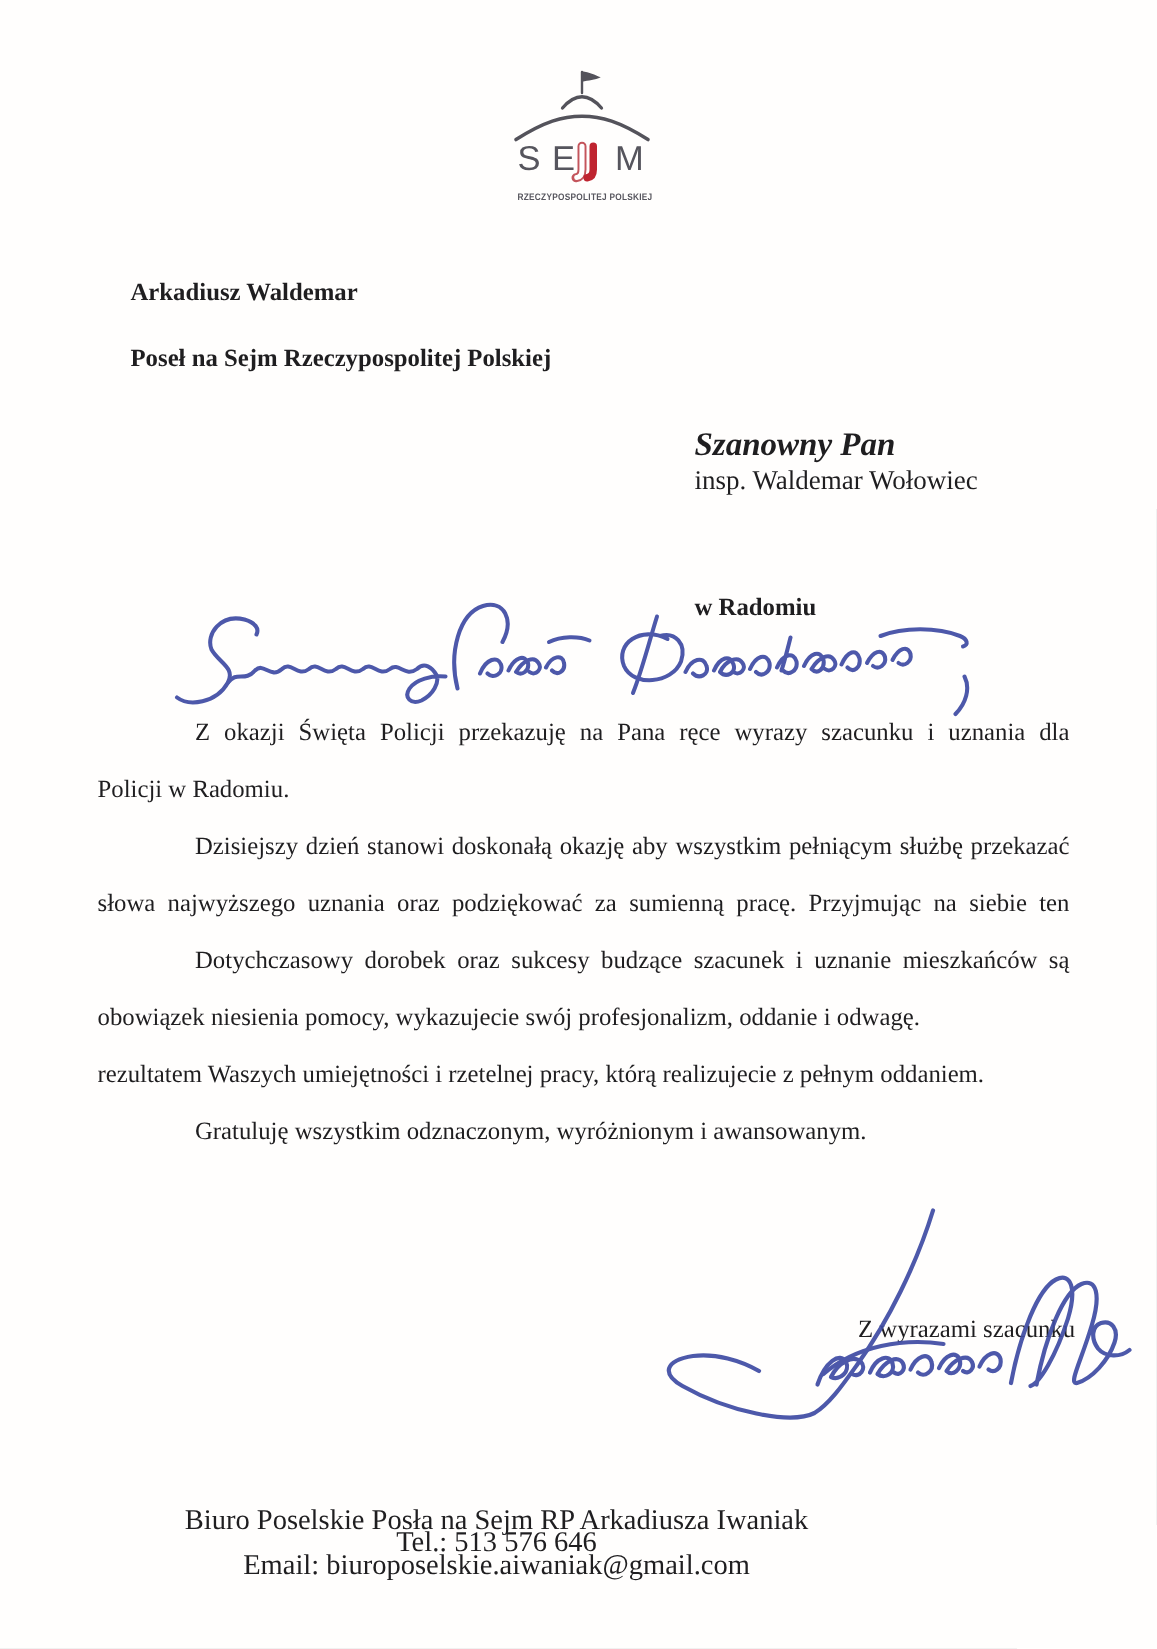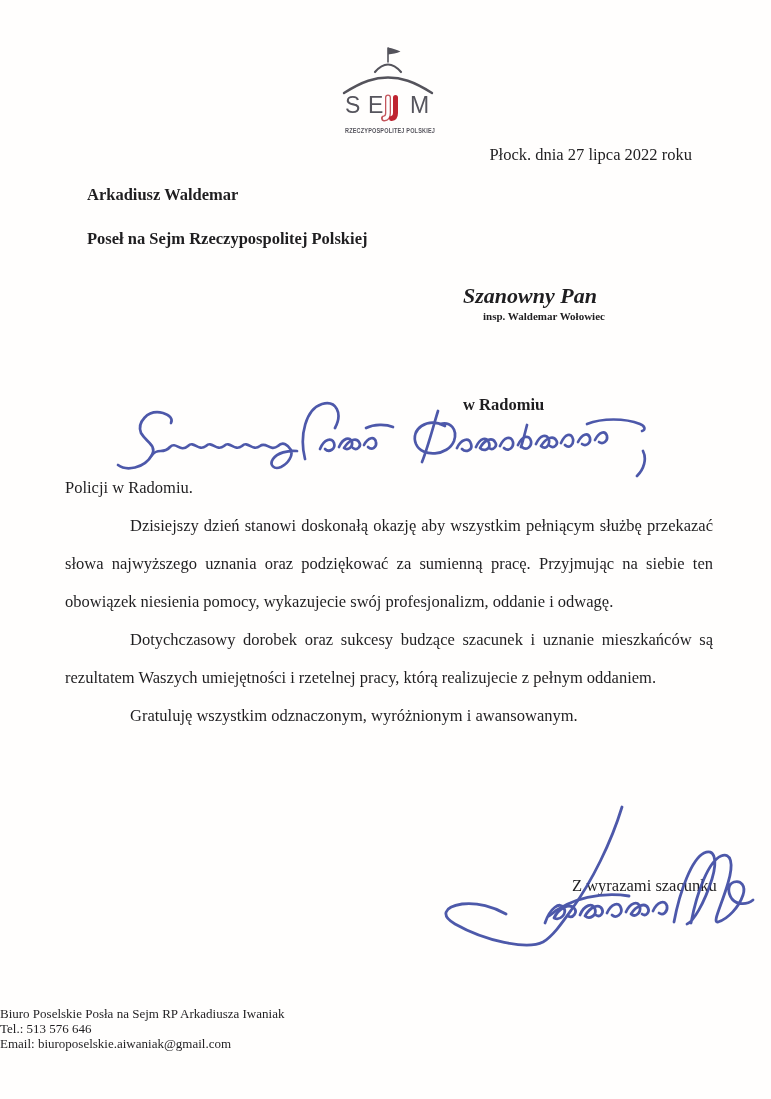--- a/index.html
+++ b/index.html
@@ -11,36 +11,36 @@
   .abs{position:absolute;}
   
   .logo-wrap{left:335px;top:40px;width:110px;height:100px;}
   
   .dateline{top:145px;right:79px;font-size:16.5px;line-height:20px;}
   
   .sender-name{left:87px;top:185px;font-size:16.5px;font-weight:bold;}
   .sender-title{left:87px;top:229px;font-size:16.5px;font-weight:bold;}
   
   .rec1{left:463px;top:283px;font-size:22px;font-weight:bold;font-style:italic;}
-  .rec2{left:463px;top:310px;font-size:11px;font-weight:bold;margin-left:20px;}
+  .rec2{left:463px;top:310px;font-size:18px;font-weight:normal;}
   .rec3{left:463px;top:351px;font-size:16.5px;font-weight:bold;}
   .rec4{left:463px;top:395px;font-size:16.5px;font-weight:bold;}
   
   .greeting{left:100px;top:395px;width:570px;height:95px;}
   .ink{stroke:#3e4ba3;fill:none;stroke-linecap:round;stroke-linejoin:round;opacity:.92;}
   
   .body{left:65px;top:469px;width:648px;font-size:16.5px;}
   .bline{height:38px;line-height:38px;text-align:justify;text-align-last:justify;overflow:hidden;}
   .bline.first{text-indent:65px;}
   .bline.last{text-align-last:left;}
   
   .closing{left:572px;top:876px;font-size:16.5px;z-index:2;}
   .signature{left:415px;top:795px;width:350px;height:160px;z-index:3;}
   
-  .footer{left:0;top:1006px;width:662px;font-size:13px;}
+  .footer{left:0;top:1006px;width:662px;text-align:center;font-size:19px;}
   .fline{line-height:15.2px;}
   
   .logo-charcoal{fill:#54535b;}
   .logo-stroke{stroke:#54535b;fill:none;stroke-linecap:round;}
   .logo-letter{font-family:"Liberation Sans", sans-serif;font-size:23px;fill:#56555d;}
   .logo-sub{font-family:"Liberation Sans", sans-serif;font-size:6.3px;font-weight:bold;fill:#57565e;letter-spacing:.2px;}
 </style>
 </head>
 <body>
 
@@ -61,21 +61,20 @@
       <text x="75" y="73" class="logo-letter">M</text>
 
       <path d="M53,57.5 L53,73 Q53,78 49,78.5" stroke="#c4555c" stroke-width="6" fill="none" stroke-linecap="round"></path>
       <path d="M53,57.5 L53,73 Q53,78 49.5,78.3" stroke="#ffffff" stroke-width="3.4" fill="none" stroke-linecap="round"></path>
       <path d="M60.5,57.5 L60.5,73 Q60.5,78 56.5,78.5" stroke="#bf2430" stroke-width="5" fill="none" stroke-linecap="round"></path>
 
       <text x="55" y="93" text-anchor="middle" textLength="90" lengthAdjust="spacingAndGlyphs" class="logo-sub">RZECZYPOSPOLITEJ POLSKIEJ</text>
     </svg>
   </div>
 
-  <div class="abs dateline">Płock. dnia 27 lipca 2022 roku</div>
 
   <div class="abs sender-name">Arkadiusz Waldemar</div>
   <div class="abs sender-title">Poseł na Sejm Rzeczypospolitej Polskiej</div>
 
   <div class="abs rec1">Szanowny Pan</div>
   <div class="abs rec2">insp. Waldemar Wołowiec</div>
   <div class="abs rec4">w Radomiu</div>
 
   <div class="abs greeting" aria-label="Szanowny Panie Komendancie,">
     <svg width="570" height="95" viewBox="0 0 570 95">
@@ -92,25 +91,26 @@
         <path d="M338,16 C333,32 328,52 322,67"></path>
         <path d="M357,53 C361,44 369,42 371,49 C373,55 366,58 362,54 M376,52 C380,43 387,41 389,48 C391,54 384,57 380,53 C384,45 392,42 395,47 C398,51 393,56 389,53 M400,51 C404,42 411,40 413,47 C414,53 408,57 404,53 M418,50 C422,41 429,39 431,46 C432,52 426,56 422,52 M427,30 C425,38 423,46 421,52 M436,49 C440,40 447,38 449,45 C450,51 445,55 441,51 C446,43 453,40 456,45 C459,49 454,54 450,51 M461,48 C465,39 471,37 473,44 C474,50 469,54 465,50"></path>
         <path d="M478,47 C482,39 488,37 490,43 C491,48 486,52 482,49 M495,45 C499,37 505,35 507,41 C508,46 503,50 499,47"></path>
         <path d="M487,29 C502,23 525,23 540,29 C545,31 546,35 542,36"></path>
         <path d="M543,56 C547,64 544,74 537,81"></path>
       </g>
     </svg>
   </div>
 
   <div class="abs body">
+      <div class="bline first">Z okazji Święta Policji przekazuję na Pana ręce wyrazy szacunku i uznania dla</div>
       <div class="bline last">Policji w Radomiu.</div>
       <div class="bline first">Dzisiejszy dzień stanowi doskonałą okazję aby wszystkim pełniącym służbę przekazać</div>
       <div class="bline">słowa najwyższego uznania oraz podziękować za sumienną pracę. Przyjmując na siebie ten</div>
+      <div class="bline first">Dotychczasowy dorobek oraz sukcesy budzące szacunek i uznanie mieszkańców są</div>
       <div class="bline last">obowiązek niesienia pomocy, wykazujecie swój profesjonalizm, oddanie i odwagę.</div>
-      <div class="bline first">Dotychczasowy dorobek oraz sukcesy budzące szacunek i uznanie mieszkańców są</div>
       <div class="bline last">rezultatem Waszych umiejętności i rzetelnej pracy, którą realizujecie z pełnym oddaniem.</div>
       <div class="bline first last">Gratuluję wszystkim odznaczonym, wyróżnionym i awansowanym.</div>
     </div>
 
   <div class="abs closing">Z wyrazami szacunku</div>
 
   <div class="abs signature" aria-label="Iwaniak">
     <svg width="350" height="160" viewBox="0 0 350 160">
       <g class="ink" stroke-width="2.8">
         <path d="M207,12 C196,48 177,86 157,114 C147,128 138,141 128,147 C112,155 70,146 40,129 C26,121 28,112 47,109 C62,107 79,112 91,119"></path>

